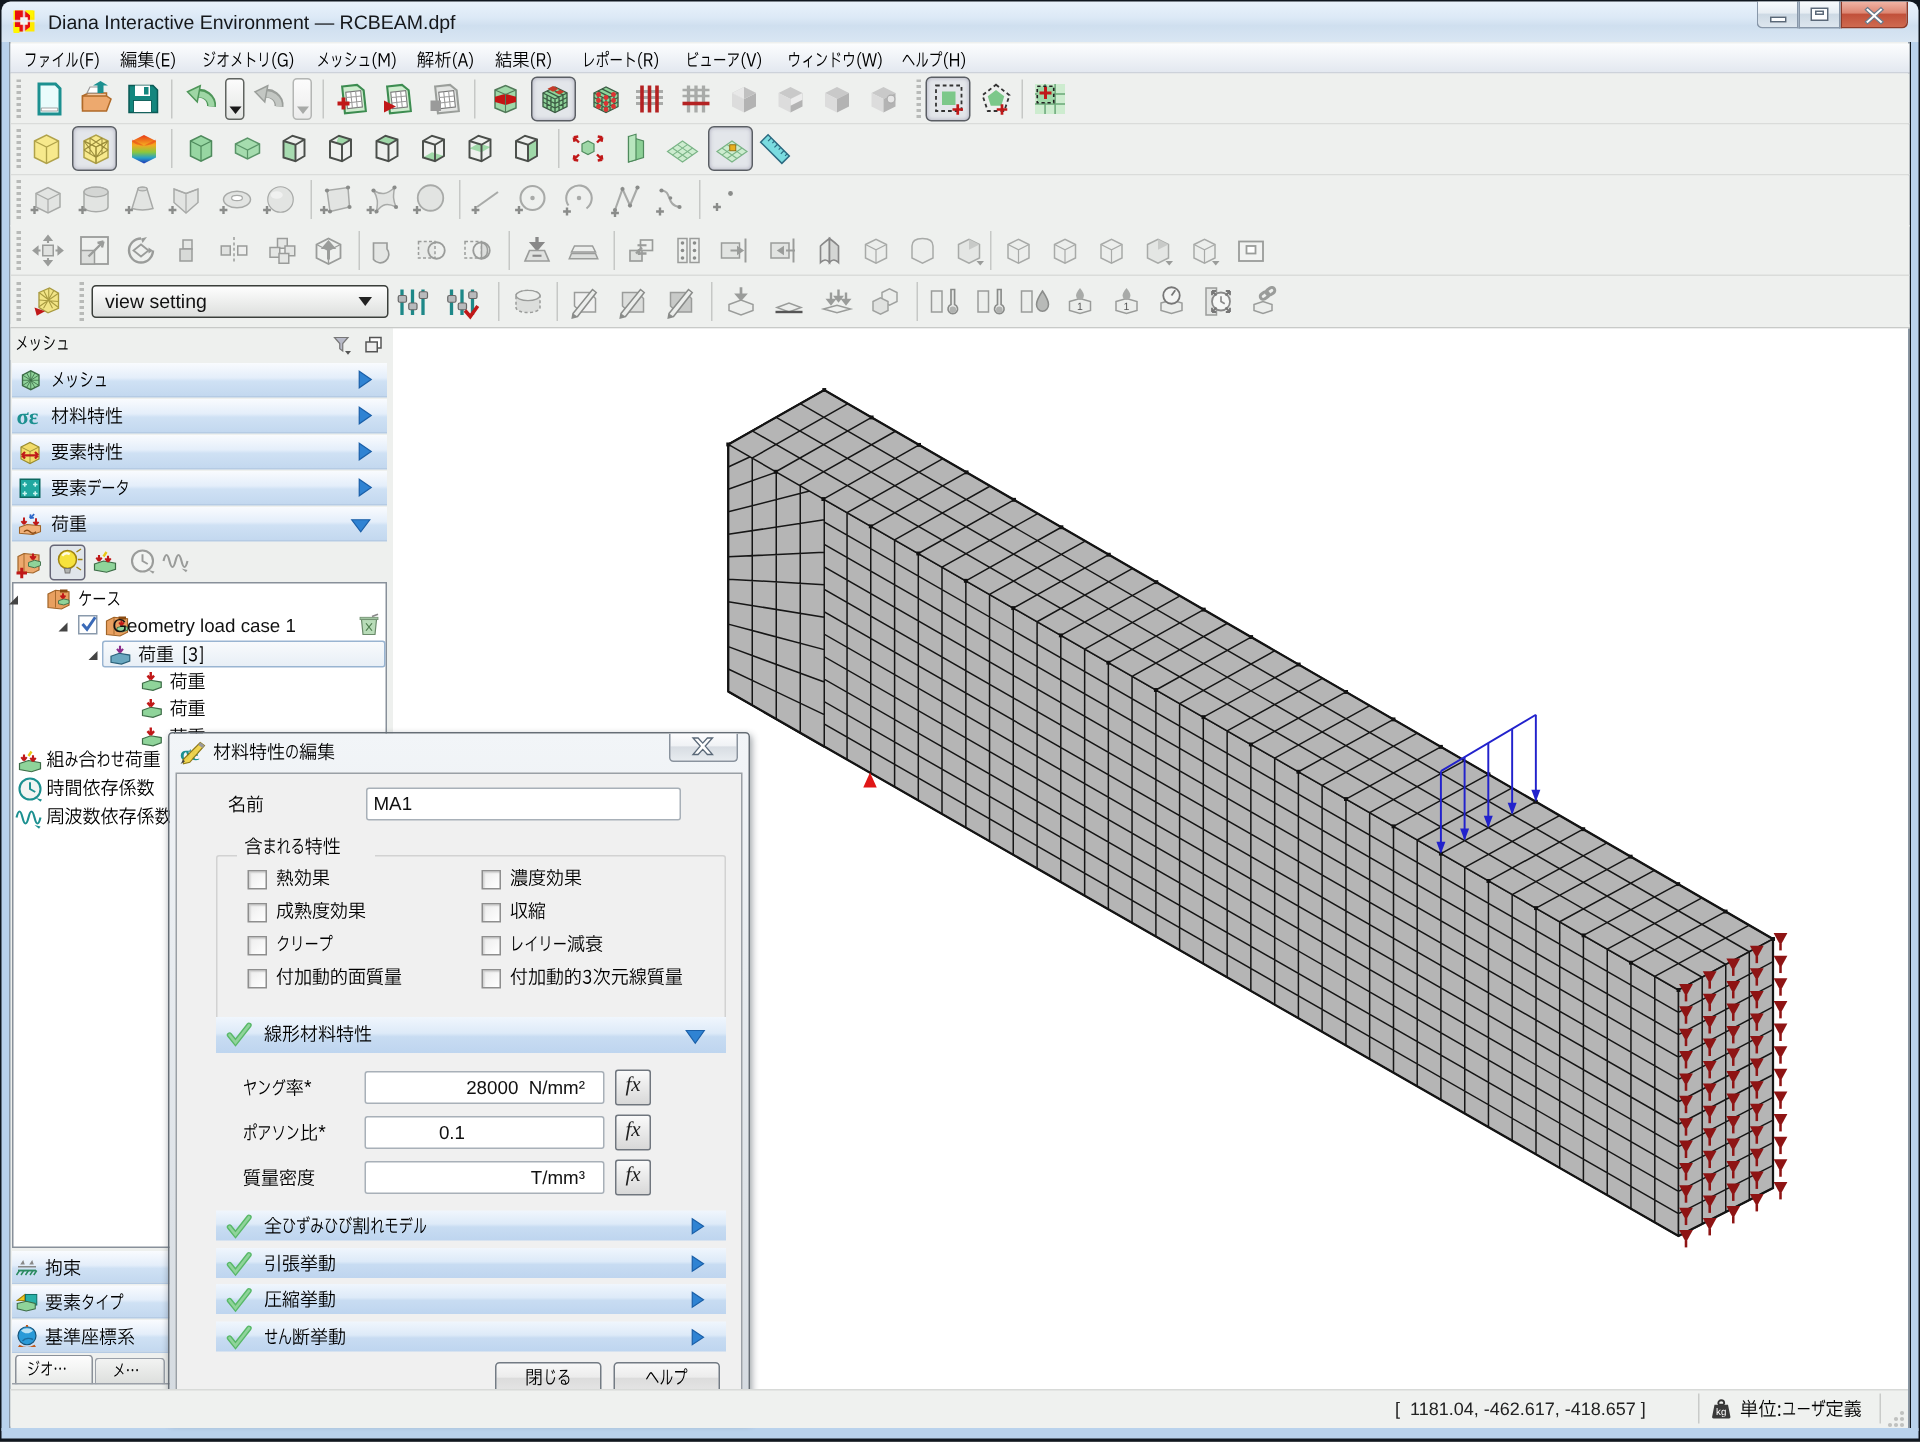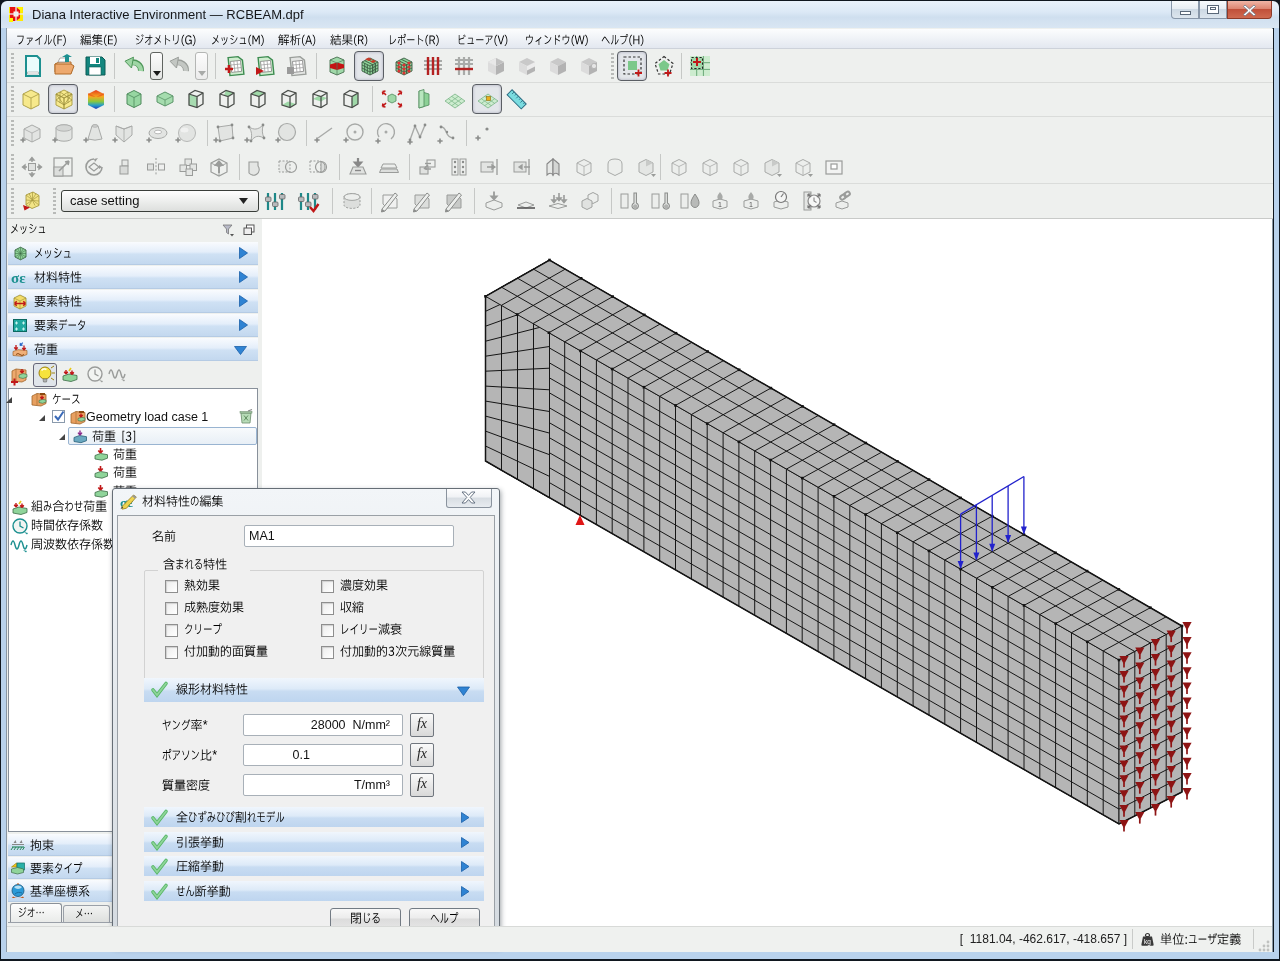--- a/index.html
+++ b/index.html
@@ -766,21 +766,21 @@
       <rect x="9" y="9" width="6" height="5" fill="#fff" stroke="#9a9c9a" stroke-width="1.2"></rect>
     </svg>
     <div style="position:absolute;left:11px;top:188px;width:3px;height:26px;background:repeating-linear-gradient(to bottom,#b8bab8 0 2px,transparent 2px 4px);"></div>
     <svg style="position:absolute;left:20px;top:189px;" width="24" height="24" viewBox="0 0 24 24">
       <path d="M6 6 l7 -3 6 3.5 0 10 -7 3 -6 -3.5z" fill="#f2e486" stroke="#a89a40" stroke-width="0.9"></path>
       <path d="M6 6 l13 10 M19 6.5 l-13 9 M6 11 l13 1 M12.5 3 l0 7 M9 4.5 l6 12 M16 4.5 l-7 12" stroke="#a89a40" stroke-width="0.7"></path>
       <path d="M3 16 l7 2.5 -5.5 3z" fill="#c01818"></path>
     </svg>
     <div style="position:absolute;left:53px;top:188px;width:3px;height:26px;background:repeating-linear-gradient(to bottom,#b8bab8 0 2px,transparent 2px 4px);"></div>
     <div style="position:absolute;left:61px;top:190px;width:198px;height:22px;background:linear-gradient(#fefefe,#dddfdd);border:1px solid #3a3e3a;border-radius:3px;"></div>
-    <div style="position:absolute;left:70px;top:193px;font:13px 'Liberation Sans',sans-serif;color:#111;">case setting</div>
+    <div style="position:absolute;left:70px;top:193px;font:13px 'Liberation Sans',sans-serif;color:#111;">view setting</div>
     <svg style="position:absolute;left:238px;top:197px;" width="12" height="9" viewBox="0 0 12 9">
       <path d="M1 1 l9 0 -4.5 6z" fill="#222"></path>
     </svg>
     <svg style="position:absolute;left:264px;top:189px;" width="24" height="24" viewBox="0 0 24 24">
       <g stroke="#1e8888" stroke-width="2.2">
         <path d="M4 4 v17 M11 4 v17 M18 4 v17"></path>
       </g>
       <g fill="#b8babc" stroke="#666" stroke-width="0.8">
         <rect x="1.5" y="8" width="5.5" height="4.5" rx="1"></rect>
         <rect x="8.5" y="13" width="5.5" height="4.5" rx="1"></rect>
@@ -1170,21 +1170,21 @@
     <svg style="position:absolute;left:53px;top:410.3px;" width="12" height="12" viewBox="0 0 12 12">
       <path d="M2 6 l3 3.5 L10.5 1.5" stroke="#3a6ab8" stroke-width="2" fill="none"></path>
     </svg>
     <svg style="position:absolute;left:70px;top:410.3px;" width="16" height="15" viewBox="0 0 16 15">
       <path d="M1 4 l5 -2.5 9 1 0 9 -5 2.5 -9 -1z" fill="#e8a060" stroke="#a06428" stroke-width="0.8"></path>
       <path d="M6 1.5 l0 11.5" stroke="#a06428" stroke-width="0.6"></path>
       <path d="M8 8.5 l3.5 -1.2 3.5 0.8 0 2 -3.5 1.2 -3.5 -0.8z" fill="#8fd49a" stroke="#3c6c46" stroke-width="0.6"></path>
       <path d="M11 7 v-3.5 m0 3.5 l-1.6 -2 m1.6 2 l1.6 -2" stroke="#c01818" stroke-width="1.3" fill="none"></path>
       <rect x="9" y="1" width="5" height="2" fill="#8a4a10"></rect>
     </svg>
-    <div style="position:absolute;left:86px;top:410.3px;font:12.5px 'Liberation Sans',sans-serif;color:#111;">Geometry load case 1</div>
+    <div style="position:absolute;left:75px;top:410.3px;font:12.5px 'Liberation Sans',sans-serif;color:#111;">Geometry load case 1</div>
     <svg style="position:absolute;left:238px;top:409.3px;" width="17" height="16" viewBox="0 0 17 16">
       <path d="M3 4 h10 l-1 10 h-8z" fill="#b8dcb8" stroke="#6a8a6a" stroke-width="0.8"></path>
       <rect x="2" y="2.5" width="12" height="1.6" fill="#a0c4a0" stroke="#6a8a6a" stroke-width="0.5"></rect>
       <path d="M10 2 l4 -1.5" stroke="#888" stroke-width="1.2"></path>
       <path d="M6 6.5 l4 5 m0 -5 l-4 5" stroke="#4a7a4a" stroke-width="0.8"></path>
     </svg>
     <div style="position:absolute;left:68px;top:426.6px;width:189px;height:18px;background:linear-gradient(#f8fafc,#e8eff6);border:1px solid #99b4d1;border-radius:2px;"></div>
     <svg style="position:absolute;left:58px;top:432.6px;" width="8" height="8" viewBox="0 0 8 8">
       <path d="M7 1 L7 7 L1 7 Z" fill="#444"></path>
     </svg>
@@ -1604,21 +1604,21 @@
     </svg>
     <div style="position:absolute;left:409px;top:908px;width:71px;height:22px;background:linear-gradient(#f8f8f8 0%,#ececec 45%,#dcdcdc 50%,#e6e6e6 100%);border:1px solid #737b84;border-radius:3px;"></div>
     <svg style="position:absolute;left:430.25px;top:911px;" width="28" height="17">
       <g fill="#000" transform="translate(0,11.8) scale(0.01250,-0.01250)">
         <use href="#u30D8" transform="translate(0,0) scale(0.76,1)"></use>
         <use href="#u30EB" transform="translate(760,0) scale(0.76,1)"></use>
         <use href="#u30D7" transform="translate(1520,0) scale(0.76,1)"></use>
       </g>
     </svg>
     <div style="position:absolute;left:7px;top:926px;width:1265px;height:26px;background:#eff1ef;border-top:1px solid #d8dad8;"></div>
-    <div style="position:absolute;left:930px;top:932px;width:197px;height:15px;font:12px 'Liberation Sans',sans-serif;color:#222;text-align:right;">[&nbsp;&nbsp;1181.04,&nbsp;-462.617,&nbsp;-418.657&nbsp;]</div>
+    <div style="position:absolute;left:930px;top:932px;width:197px;height:15px;font:12px 'Liberation Sans',sans-serif;color:#222;text-align:left;">[&nbsp;&nbsp;1181.04,&nbsp;-462.617,&nbsp;-418.657&nbsp;]</div>
     <div style="position:absolute;left:1132px;top:929px;width:1px;height:20px;background:#c9cbc9;"></div>
     <svg style="position:absolute;left:1140px;top:932px;" width="15" height="14" viewBox="0 0 15 14">
       <path d="M5.5 3.5 a2 2 0 0 1 4 0 l-0.6 1 h-2.8 z" fill="none" stroke="#333" stroke-width="1.2"></path>
       <path d="M3 4.5 h9 l1.6 8 a1 1 0 0 1 -1 1.2 h-10.2 a1 1 0 0 1 -1 -1.2 z" fill="#3a3a3a"></path>
       <text x="7.5" y="11.5" font-size="6.5" fill="#fff" text-anchor="middle" font-family="Liberation Sans">kg</text>
     </svg>
     <svg style="position:absolute;left:1160px;top:932px;" width="81" height="17">
       <g fill="#000" transform="translate(0,11.9) scale(0.01270,-0.01270)">
         <use href="#u5358" transform="translate(0,0) scale(0.96,1)"></use>
         <use href="#u4F4D" transform="translate(960,0) scale(0.96,1)"></use>

